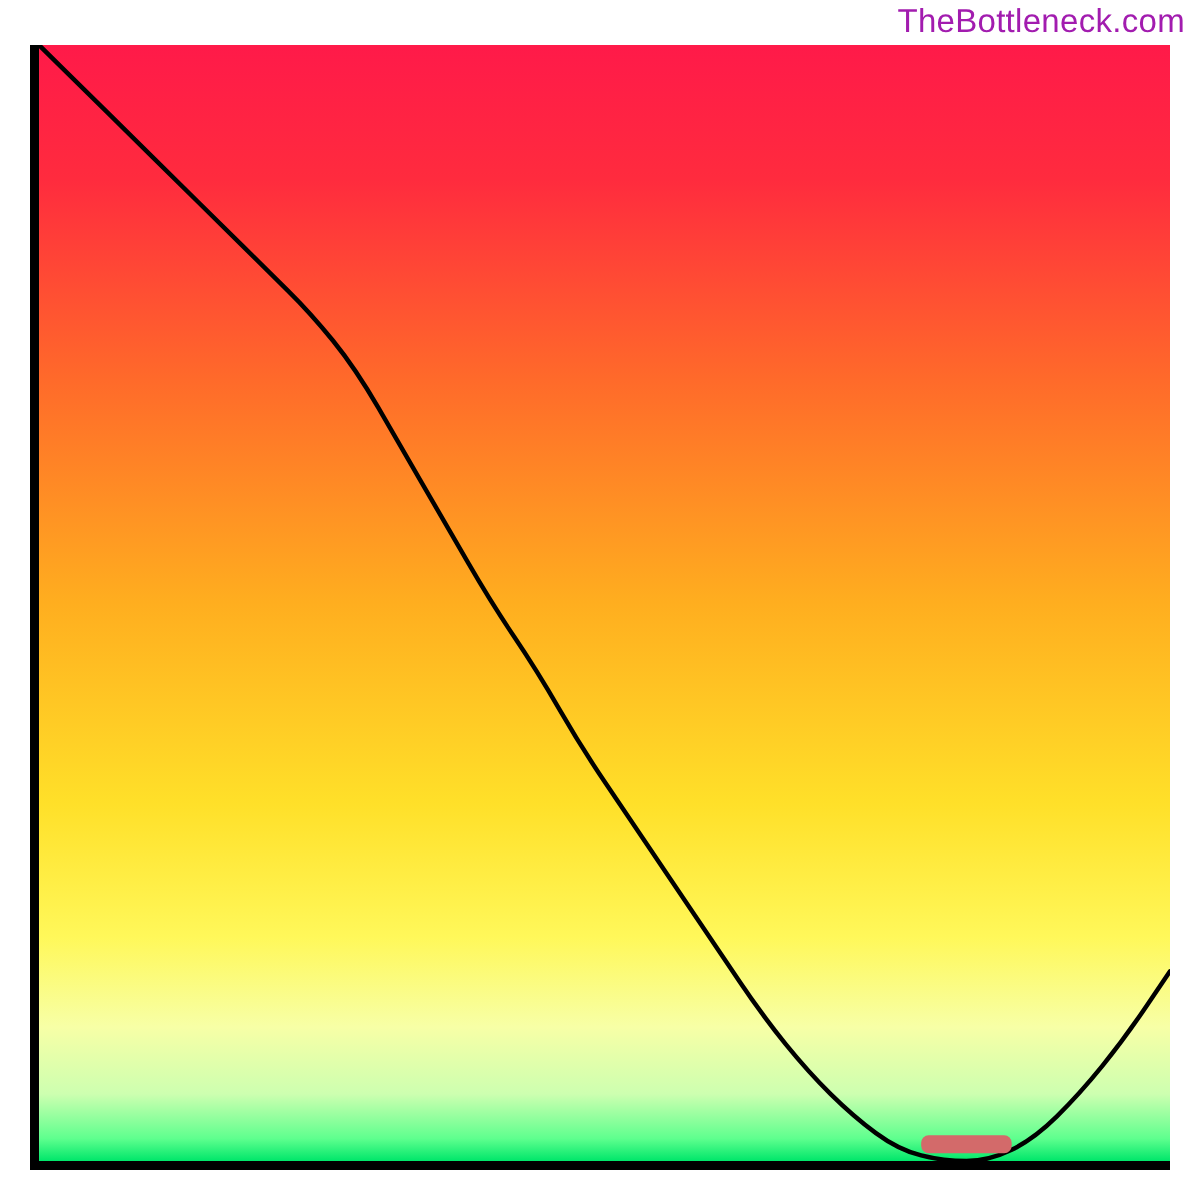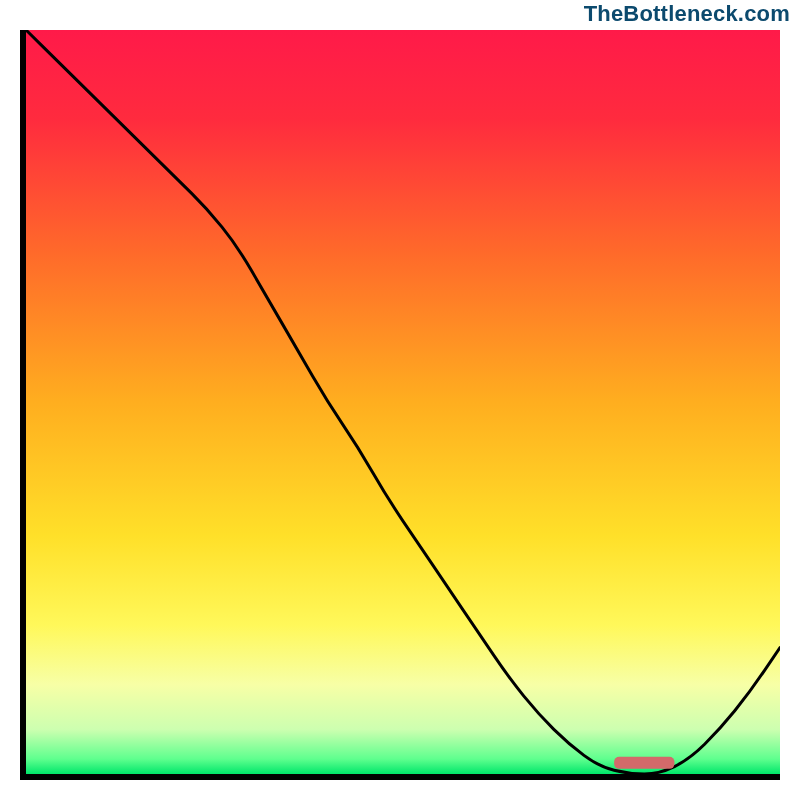--- a/index.html
+++ b/index.html
@@ -13,22 +13,22 @@
   .wrap {
     position: relative;
     width: 800px;
     height: 800px;
   }
   .watermark {
     position: absolute;
     top: 1px;
     right: 10px;
     font-size: 22px;
-    font-weight: 700;
-    color: #0c4a6e;
+    font-weight: 400;
+    color: #a21caf;
     letter-spacing: 0.2px;
     user-select: none;
   }
   .plot-frame {
     position: absolute;
     left: 20px;
     top: 30px;
     width: 760px;
     height: 750px;
     border-left: 6px solid #000;

